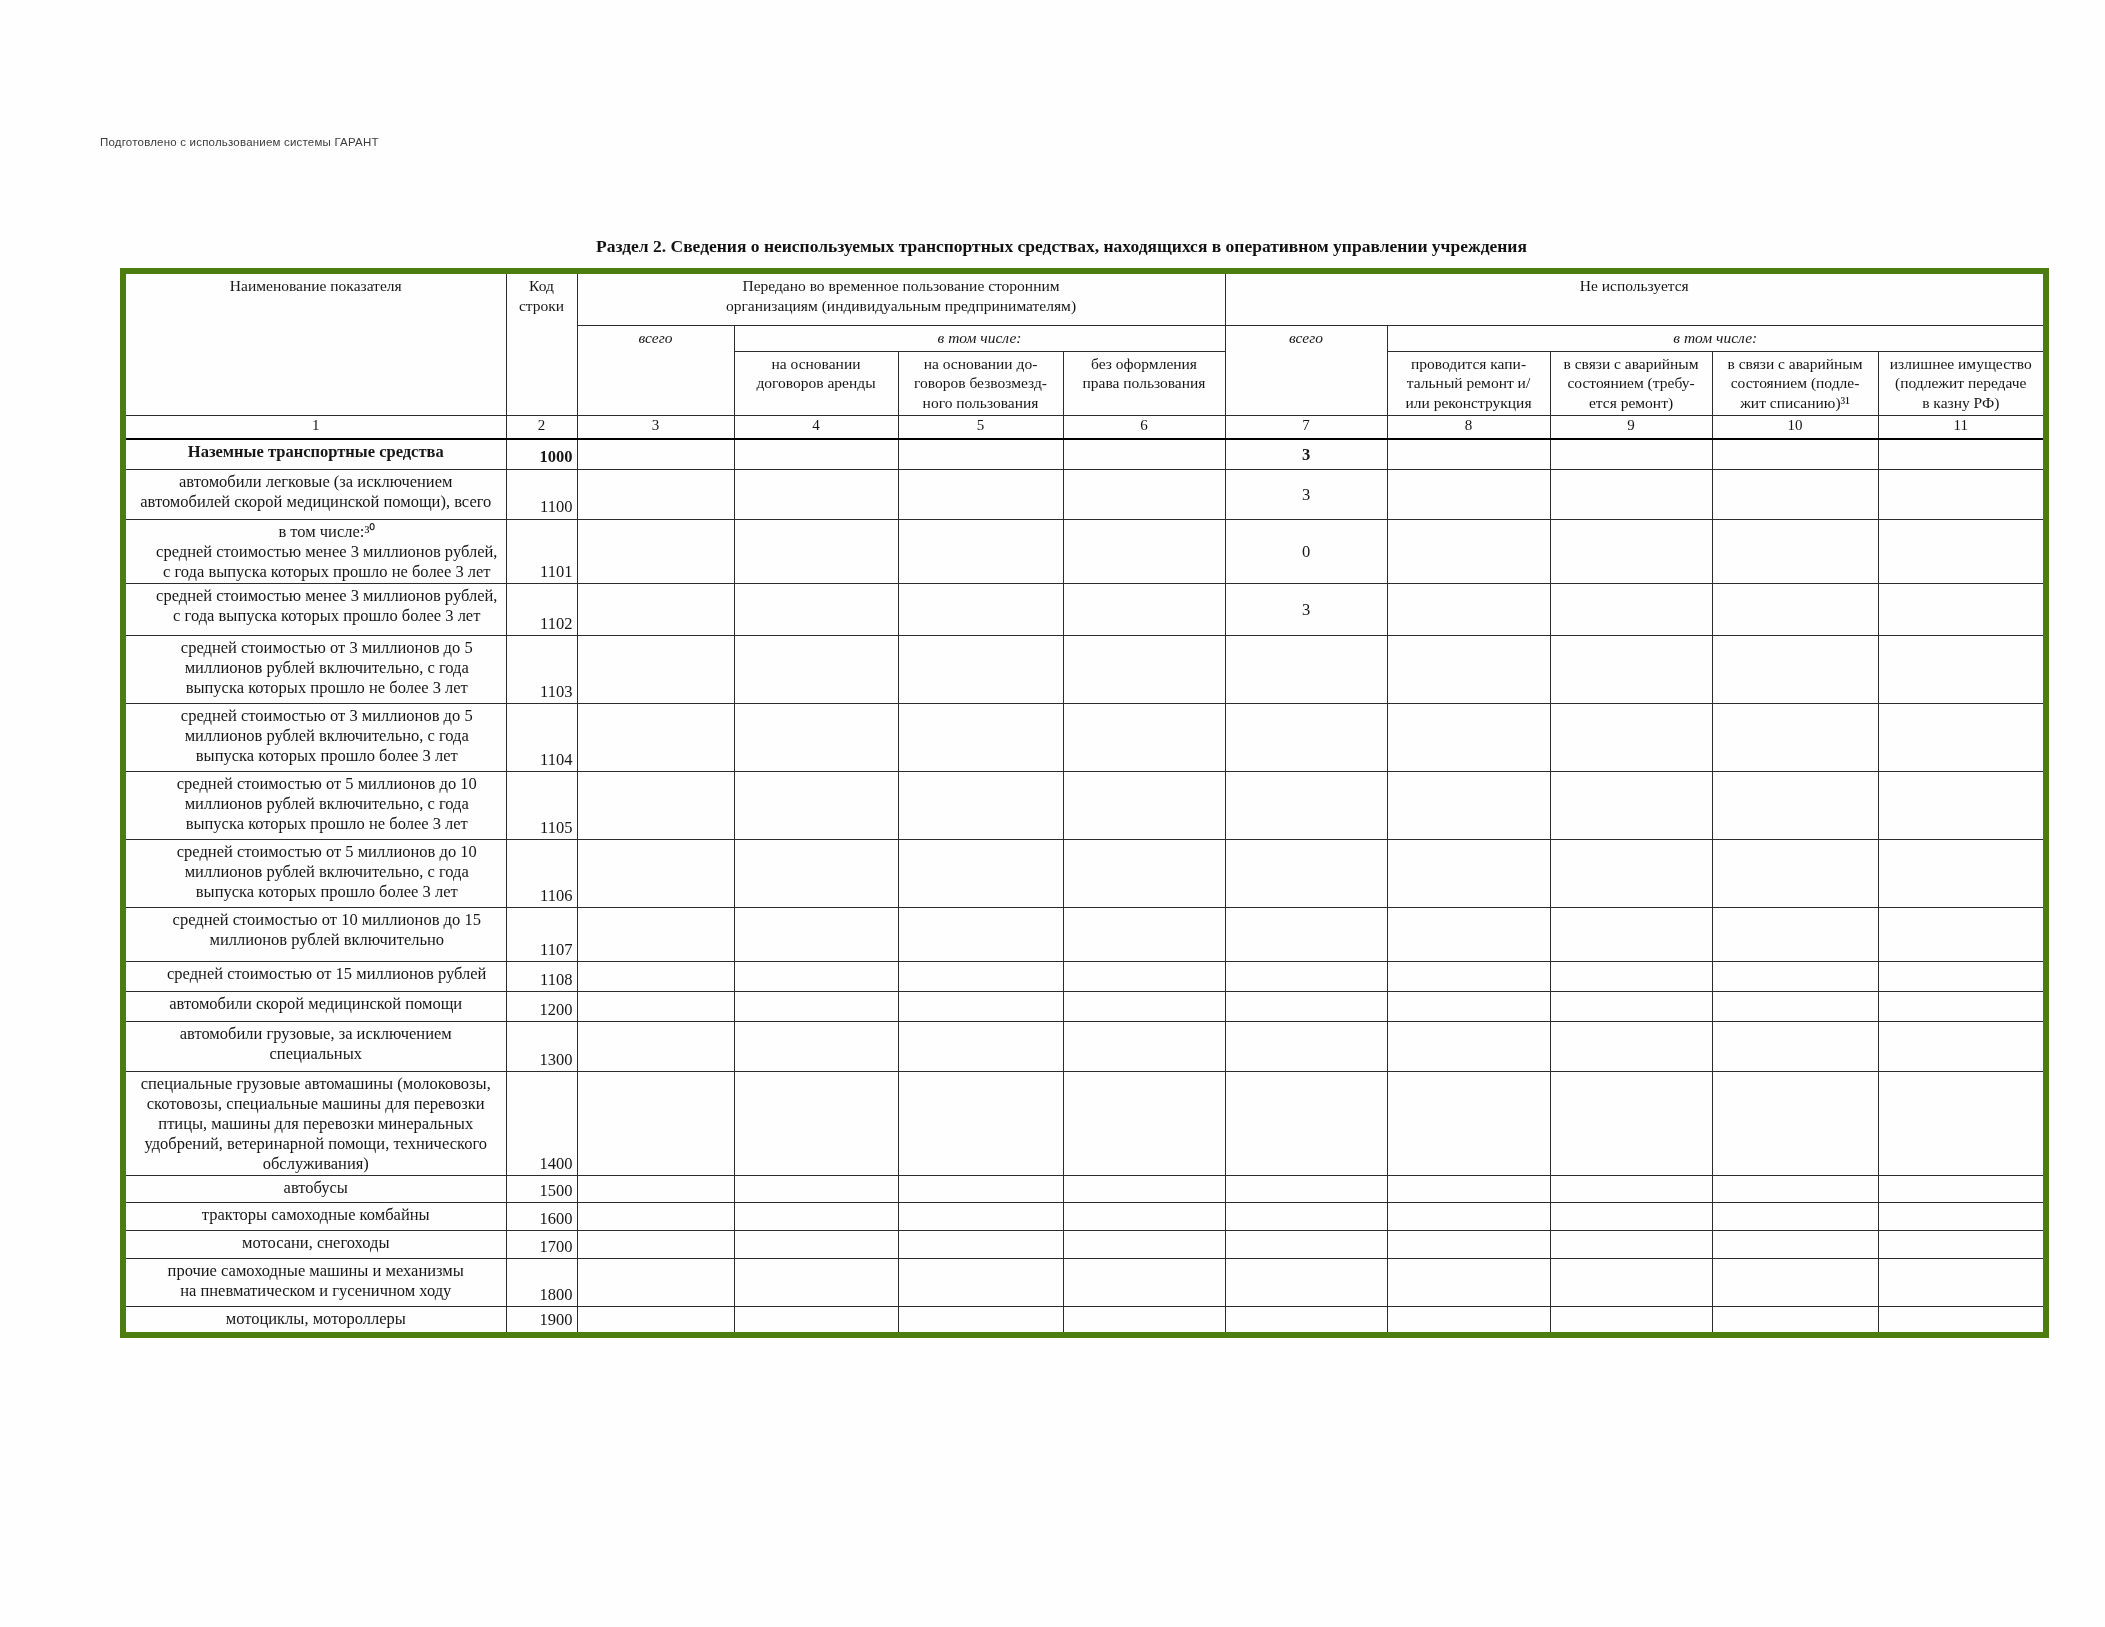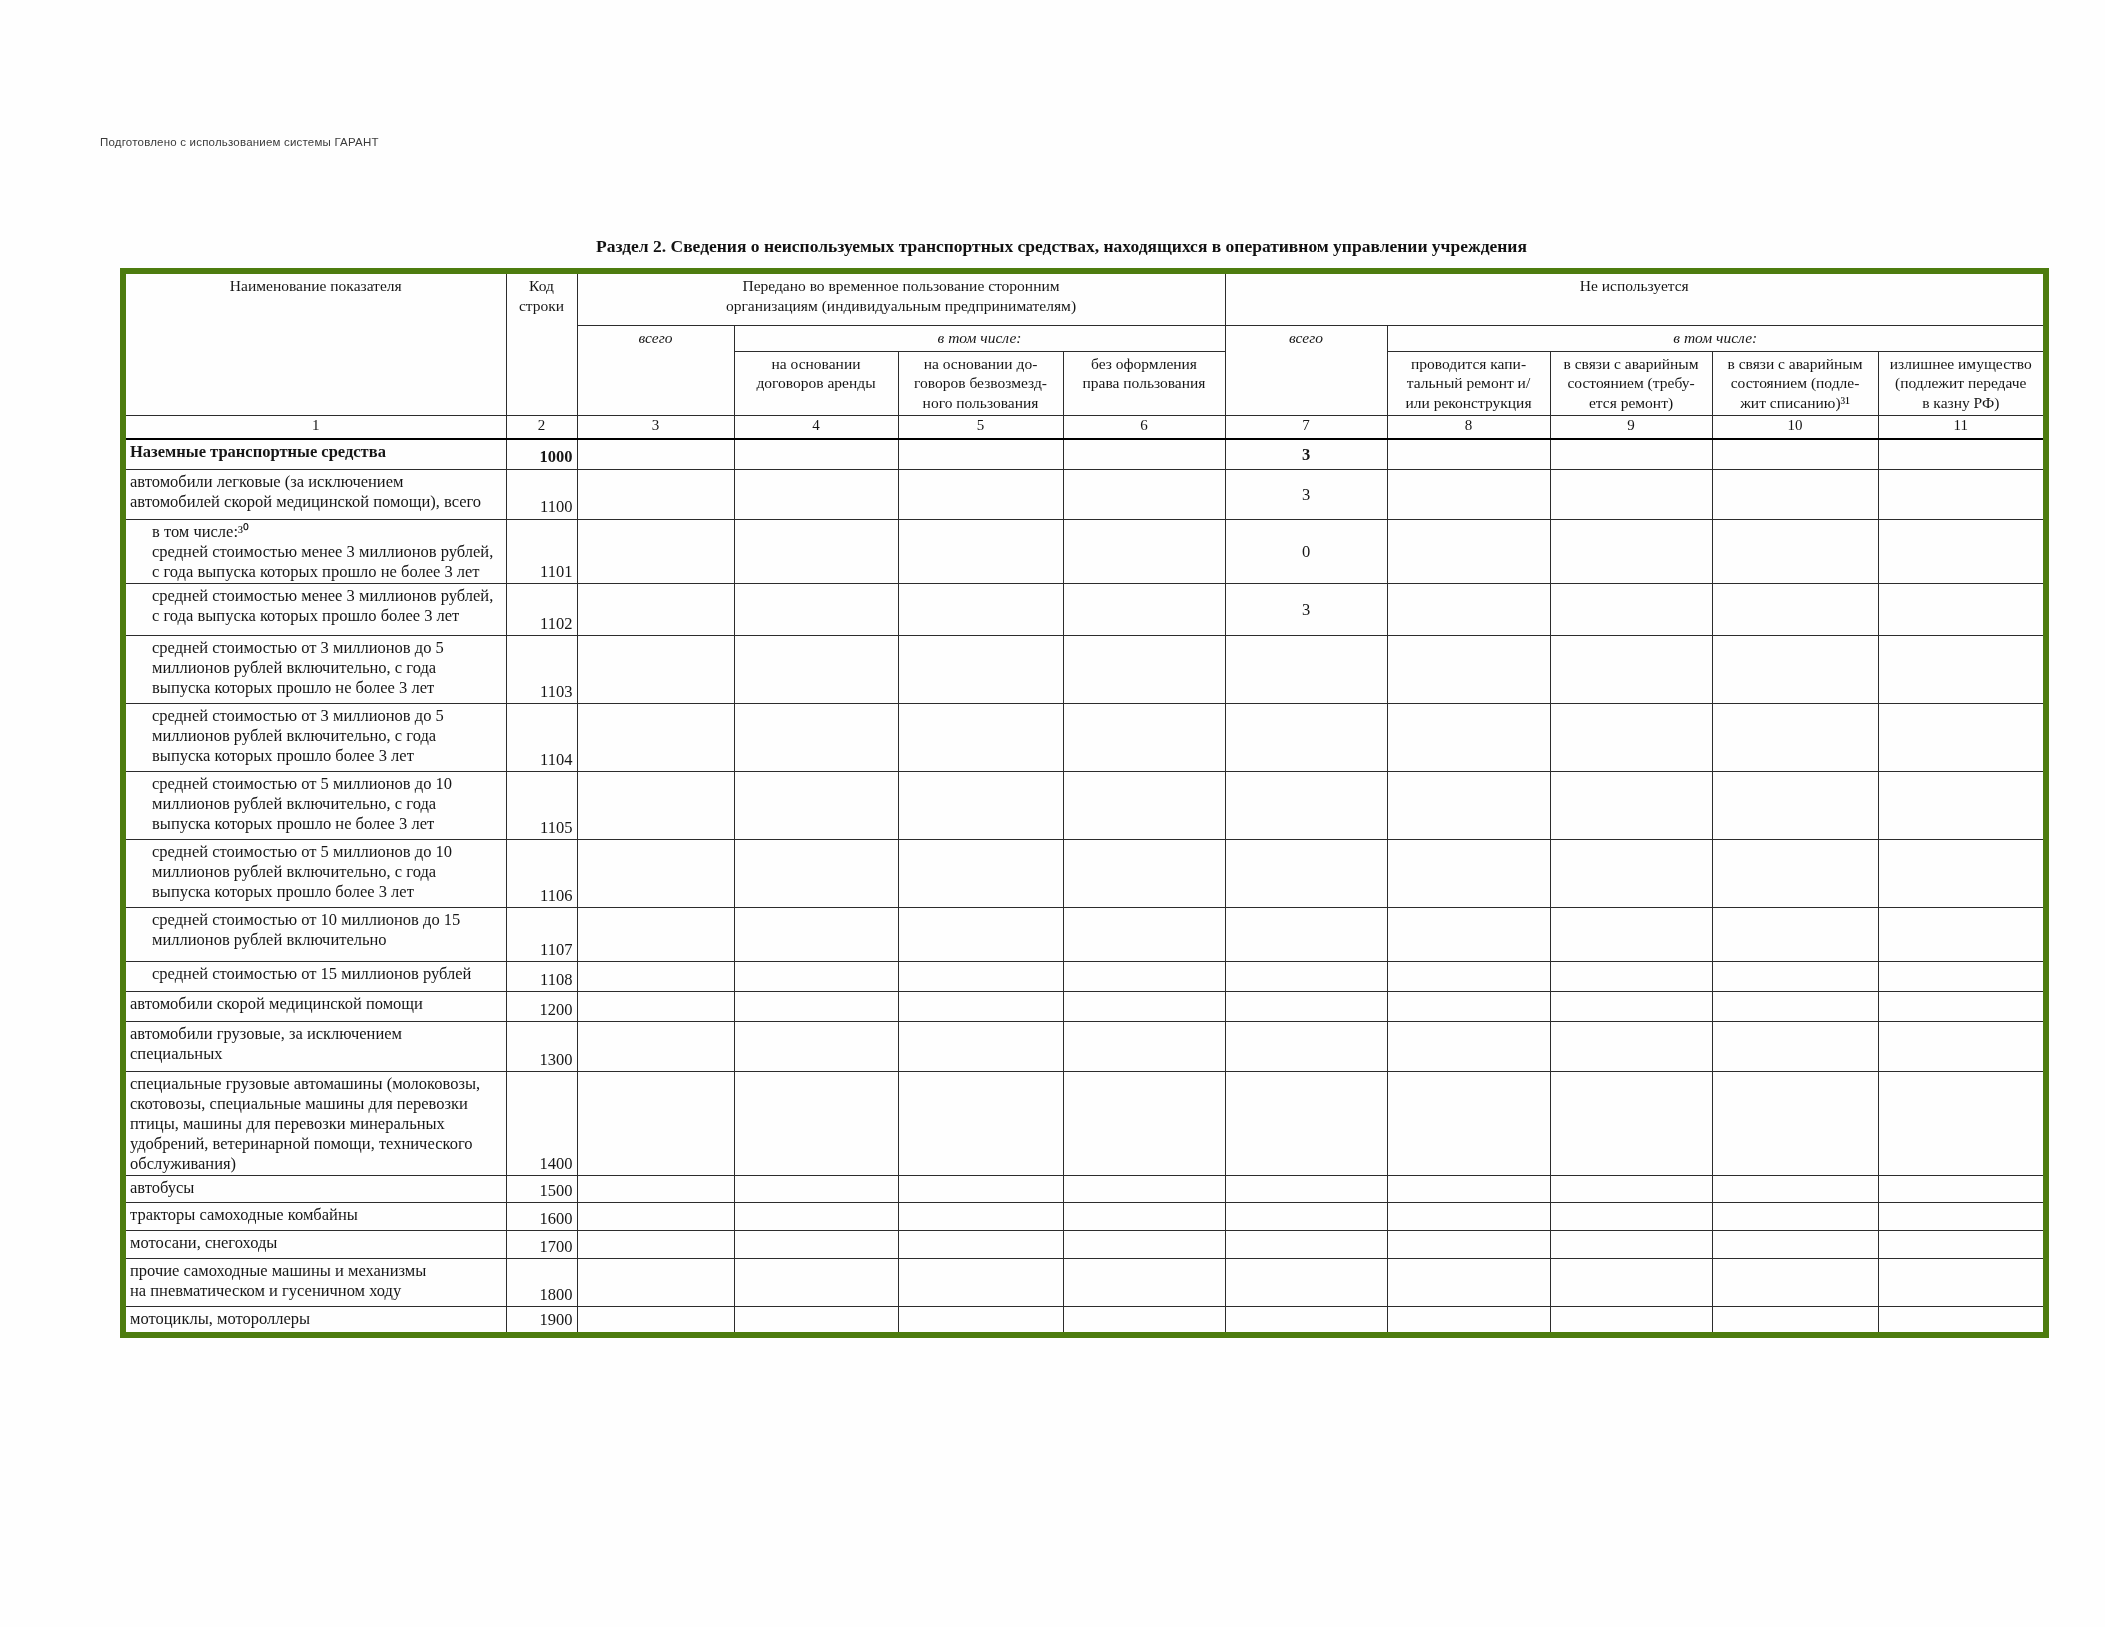--- a/index.html
+++ b/index.html
@@ -23,21 +23,21 @@
   }
   table.form td {
     border:1px solid #2c2c2c; padding:2px 4px;
     white-space:pre-line; overflow:hidden;
   }
   thead td { text-align:center; vertical-align:top; font-size:15.5px; line-height:1.28; padding:3px 4px; }
   thead td.group { height:54px; }
   thead td.mid   { height:26px;font-style:italic; }
   thead tr.num-row td { font-size:15px; line-height:1.15; padding:1px 2px; height:24px; }
   tbody td { font-size:16.5px; line-height:1.2; }
-  td.lbl { text-align:left; vertical-align:top; padding:2px 4px 4px 6px; border-right:2px solid #1a1a1a; }
+  td.lbl { text-align:center; vertical-align:top; padding:2px 4px 4px 6px; border-right:2px solid #1a1a1a; }
   td.lbl.ind { padding-left:26px; }
   td.code { text-align:right; vertical-align:bottom; padding-bottom:3px; }
   td.val  { text-align:center; vertical-align:middle; }
   tbody tr:first-child td { border-top:2.5px solid #000; }
   tr.bold-row td { font-weight:bold; }
 </style>
 </head>
 <body>
 
 <div class="page">

